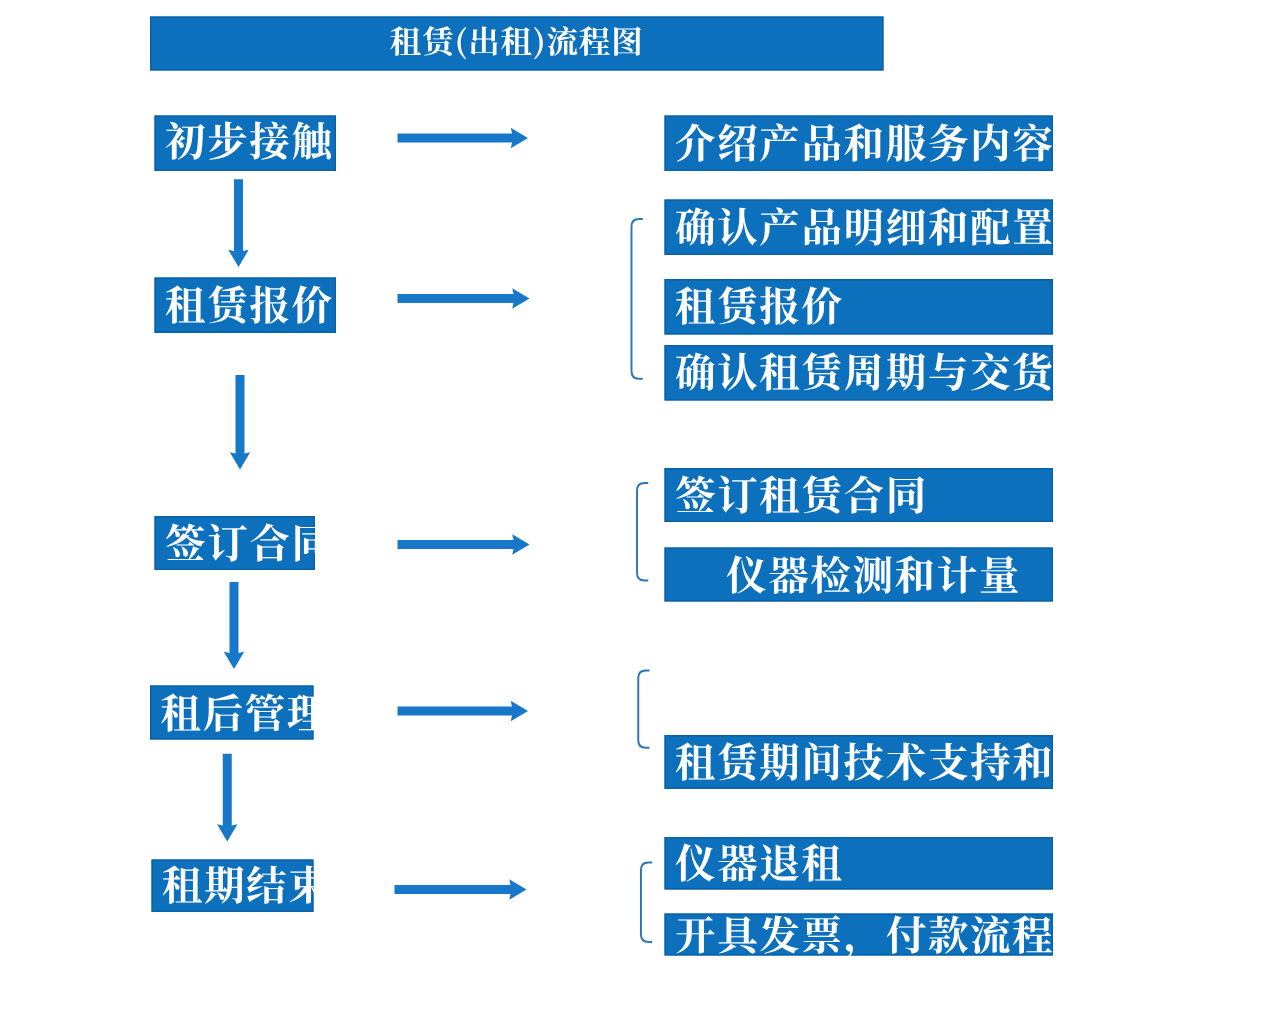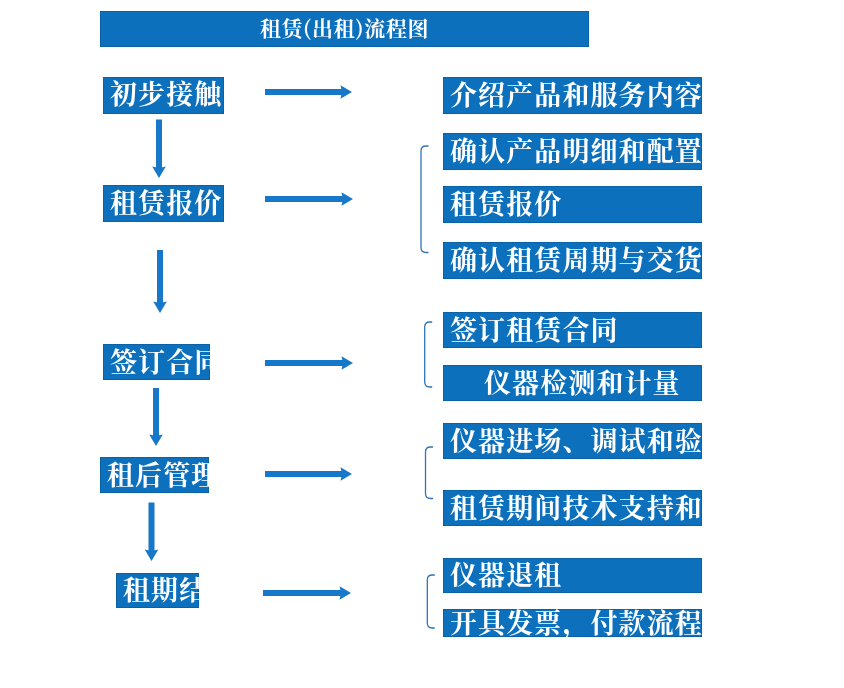--- a/index.html
+++ b/index.html
@@ -75,44 +75,41 @@
   </div>
   <div class="box left-box" style="left:103px;top:185px;width:121px;height:37px;">
     <span>租赁报价</span>
   </div>
   <div class="box left-box" style="left:103px;top:344px;width:107px;height:36px;">
     <span>签订合同</span>
   </div>
   <div class="box left-box" style="left:100px;top:457px;width:109px;height:36px;">
     <span>租后管理</span>
   </div>
-  <div class="box left-box" style="left:116px;top:573px;width:83px;height:35px;">
+  <div class="box left-box" style="left:101px;top:573px;width:108px;height:35px;">
     <span>租期结束</span>
   </div>
 
   <div class="box right-box" style="left:443px;top:133px;width:259px;height:37px;">
     <span>确认产品明细和配置</span>
   </div>
   <div class="box right-box" style="left:443px;top:77px;width:259px;height:37px;">
     <span>介绍产品和服务内容</span>
   </div>
   <div class="box right-box" style="left:443px;top:186px;width:259px;height:37px;">
     <span>租赁报价</span>
   </div>
-  <div class="box right-box" style="left:443px;top:242px;width:259px;height:37px;">
+  <div class="box right-box" style="left:443px;top:230px;width:259px;height:37px;">
     <span>确认租赁周期与交货时间</span>
   </div>
   <div class="box right-box" style="left:443px;top:312px;width:259px;height:36px;">
     <span>签订租赁合同</span>
   </div>
   <div class="box right-box" style="left:443px;top:365px;width:259px;height:36px;padding-left:40px;">
     <span>仪器检测和计量</span>
-  </div>
-  <div class="box right-box" style="left:443px;top:423px;width:259px;height:36px;">
-    <span>仪器进场、调试和验收</span>
   </div>
   <div class="box right-box" style="left:443px;top:490px;width:259px;height:36px;">
     <span>租赁期间技术支持和指导</span>
   </div>
   <div class="box right-box" style="left:443px;top:558px;width:259px;height:35px;">
     <span>仪器退租</span>
   </div>
   <div class="box right-box" style="left:443px;top:609px;width:259px;height:28px;">
     <span>开具发票，付款流程</span>
   </div>

